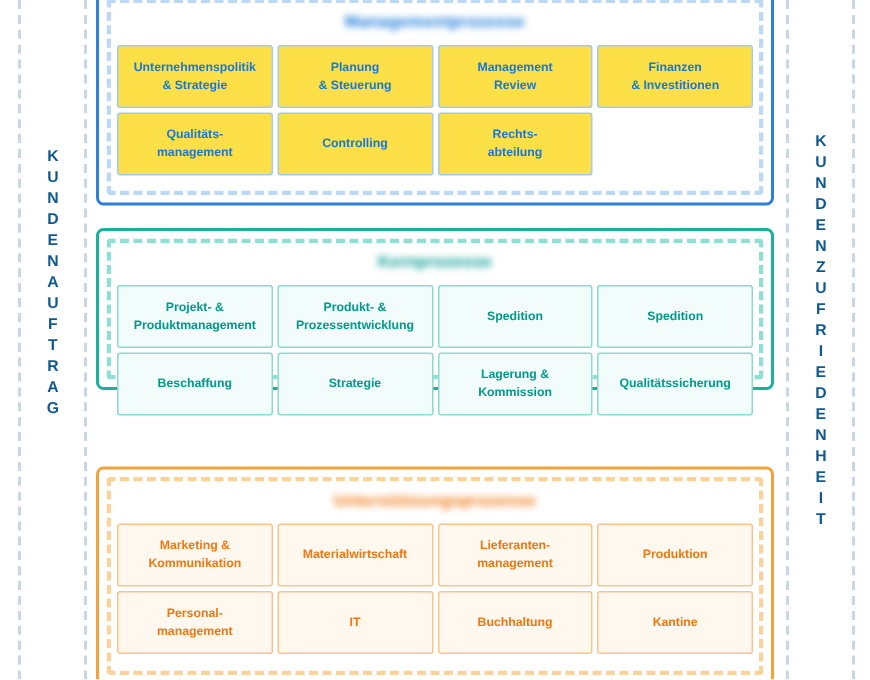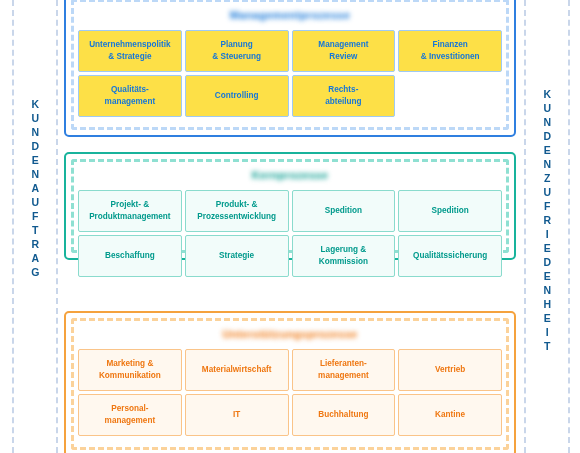--- a/index.html
+++ b/index.html
@@ -211,21 +211,21 @@
   </div>
 
   <div class="band" id="band-support">
     <div class="band-inner"></div>
     <div class="band-content">
       <div class="band-title">Unterstützungsprozesse</div>
       <div class="grid">
         <div class="pbox">Marketing &amp;<br>Kommunikation</div>
         <div class="pbox">Materialwirtschaft</div>
         <div class="pbox">Lieferanten-<br>management</div>
-        <div class="pbox">Vertrieb</div>
+        <div class="pbox">Produktion</div>
         <div class="pbox">Personal-<br>management</div>
         <div class="pbox">IT</div>
         <div class="pbox">Buchhaltung</div>
         <div class="pbox">Kantine</div>
       </div>
     </div>
   </div>
 
 </div>
 

